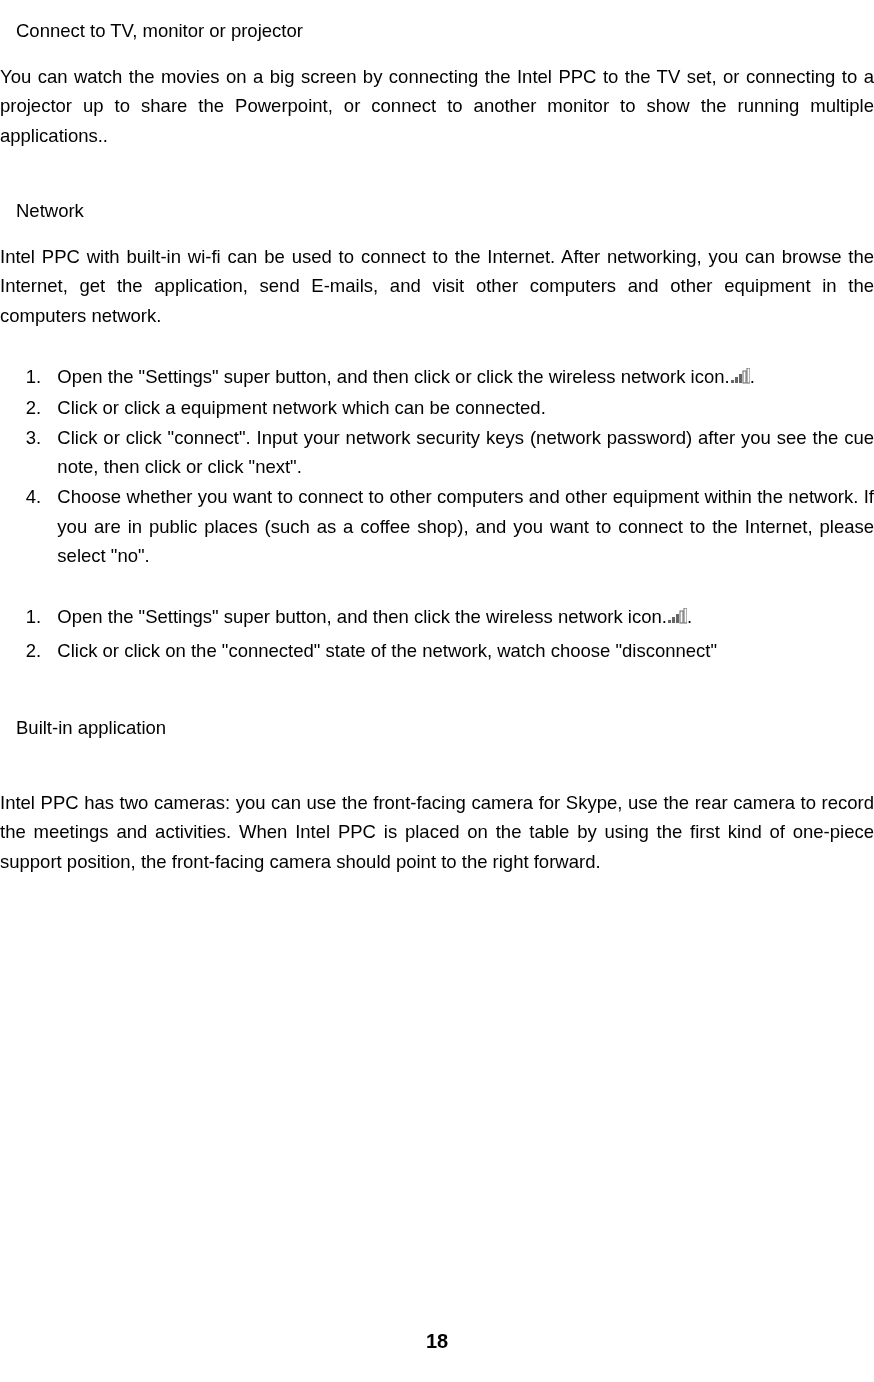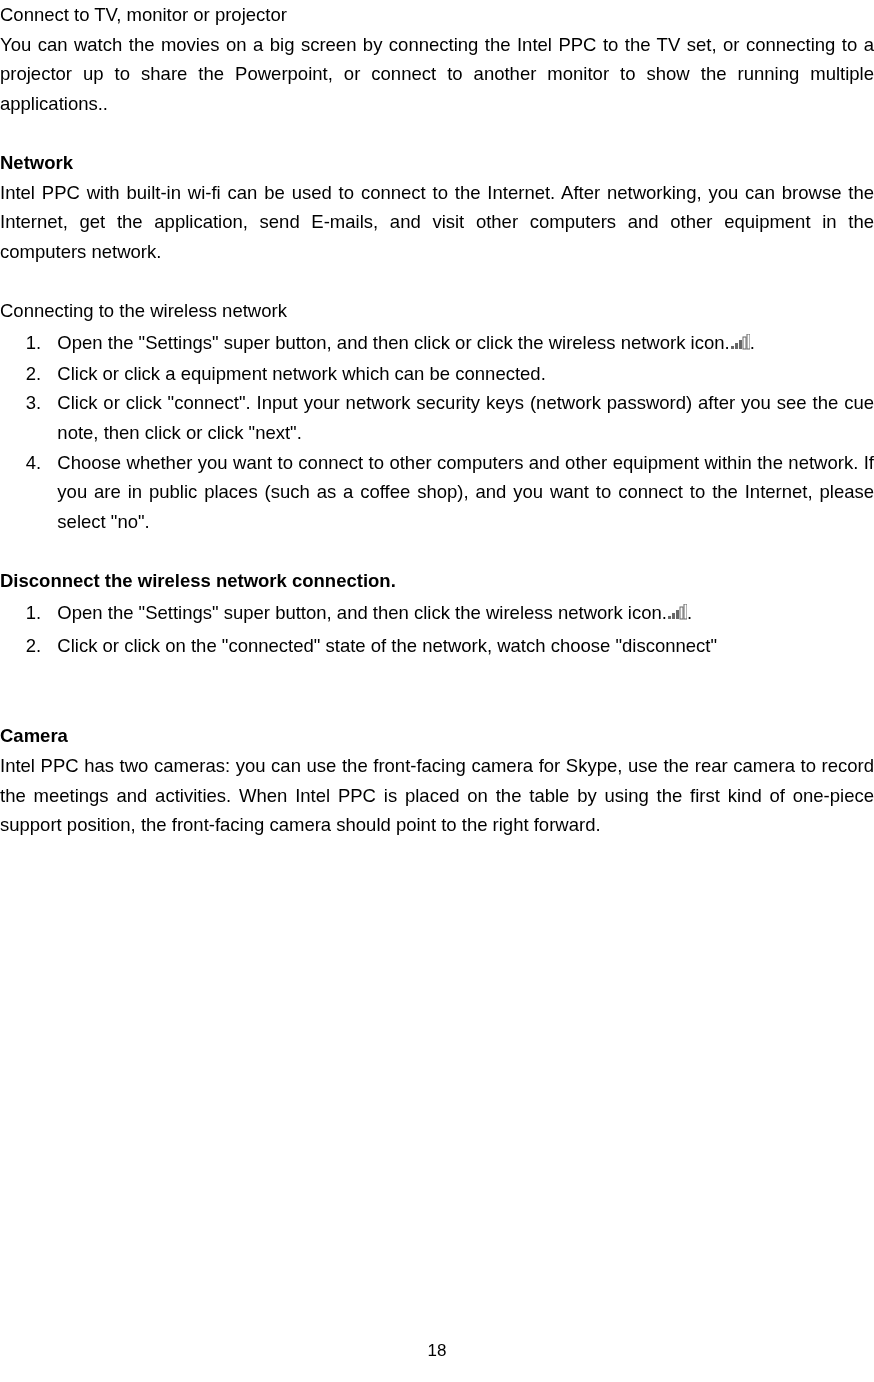--- a/index.html
+++ b/index.html
@@ -15,24 +15,24 @@
       position: relative;
     }
     .page {
       padding: 0 0 0 0;
       text-align: justify;
       text-justify: inter-word;
     }
     .section-heading {
       display: block;
       margin: 0;
-      padding: 0;
+      padding: 16px;
     }
     .bold {
-      font-weight: bold;
+      font-weight: normal;
     }
     .paragraph {
       margin: 0;
       padding: 0;
     }
     .spacer {
       height: 1.6em;
     }
     ol.numbered {
       list-style: decimal;
@@ -43,82 +43,81 @@
       padding-left: 0.6em;
       margin: 0;
       text-align: justify;
     }
     .wifi-icon {
       display: inline-block;
       vertical-align: -2px;
     }
     .page-number {
       position: absolute;
-      bottom: 18px;
+      bottom: 25px;
       left: 0;
       width: 100%;
       text-align: center;
-      font-size: 17px;
+      font-size: 20px;
+      font-weight: bold;
     }
     .li-line {
       line-height: 1.8;
     }
   </style>
 </head>
 <body>
 
 <div class="page">
 
   <span class="section-heading">Connect to TV, monitor or projector</span>
   <span class="paragraph">You can watch the movies on a big screen by connecting the Intel PPC to the TV set, or connecting to a projector up to share the Powerpoint, or connect to another monitor to show the running multiple applications..</span>
 
   <div class="spacer"></div>
 
   <span class="section-heading bold">Network</span>
   <span class="paragraph">Intel PPC with built-in wi-fi can be used to connect to the Internet. After networking, you can browse the Internet, get the application, send E-mails, and visit other computers and other equipment in the computers network.</span>
 
   <div class="spacer"></div>
 
-  <span class="section-heading">Connecting to the wireless network</span>
 
   <ol class="numbered">
     <li class="li-line">
       <span>Open the "Settings" super button, and then click or click the wireless network icon.</span><svg class="wifi-icon" width="20" height="17" viewBox="0 0 20 17">
           <rect x="1" y="12" width="3" height="3" fill="#666"></rect>
           <rect x="5" y="9" width="3" height="6" fill="#666"></rect>
           <rect x="9" y="6" width="3" height="9" fill="#666"></rect>
           <rect x="13" y="3" width="3" height="12" fill="none" stroke="#666" stroke-width="1"></rect>
           <rect x="17" y="0" width="3" height="15" fill="none" stroke="#666" stroke-width="1"></rect>
         </svg><span>.</span>
     </li>
     <li><span>Click or click a equipment network which can be connected.</span></li>
     <li><span>Click or click "connect". Input your network security keys (network password) after you see the cue note, then click or click "next".</span></li>
     <li><span>Choose whether you want to connect to other computers and other equipment within the network. If you are in public places (such as a coffee shop), and you want to connect to the Internet, please select "no".</span></li>
   </ol>
 
   <div class="spacer"></div>
 
-  <span class="section-heading bold">Disconnect the wireless network connection.</span>
 
   <ol class="numbered">
     <li class="li-line">
       <span>Open the "Settings" super button, and then click the wireless network icon.</span><svg class="wifi-icon" width="20" height="17" viewBox="0 0 20 17">
           <rect x="1" y="12" width="3" height="3" fill="#666"></rect>
           <rect x="5" y="9" width="3" height="6" fill="#666"></rect>
           <rect x="9" y="6" width="3" height="9" fill="#666"></rect>
           <rect x="13" y="3" width="3" height="12" fill="none" stroke="#666" stroke-width="1"></rect>
           <rect x="17" y="0" width="3" height="15" fill="none" stroke="#666" stroke-width="1"></rect>
         </svg><span>.</span>
     </li>
     <li class="li-line"><span>Click or click on the "connected" state of the network, watch choose "disconnect"</span></li>
   </ol>
 
   <div class="spacer"></div>
 
+  <span class="section-heading bold">Built-in application</span>
 
   <div class="spacer"></div>
 
-  <span class="section-heading bold">Camera</span>
   <span class="paragraph">Intel PPC has two cameras: you can use the front-facing camera for Skype, use the rear camera to record the meetings and activities. When Intel PPC is placed on the table by using the first kind of one-piece support position, the front-facing camera should point to the right forward.</span>
 
 </div>
 
 <div class="page-number">18</div>
 
 </body></html>

